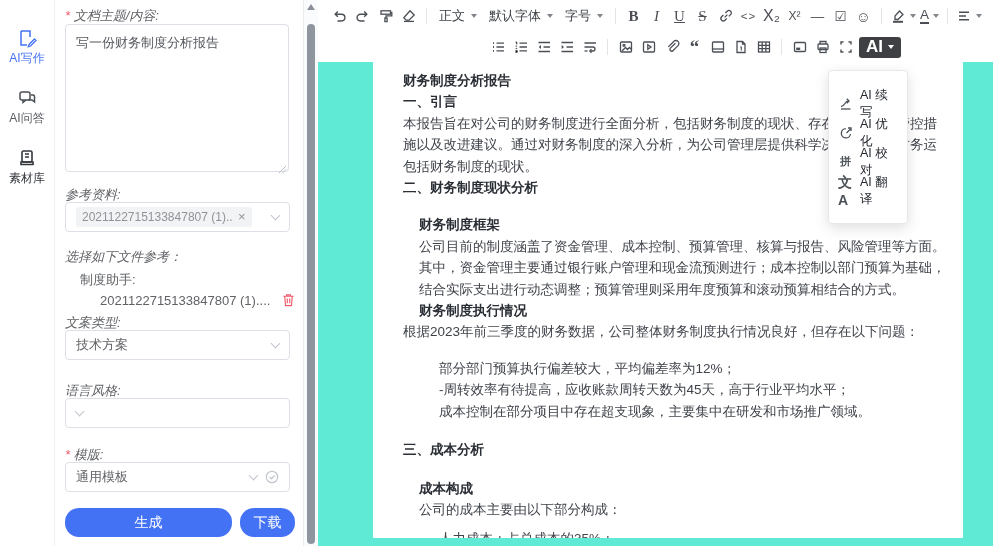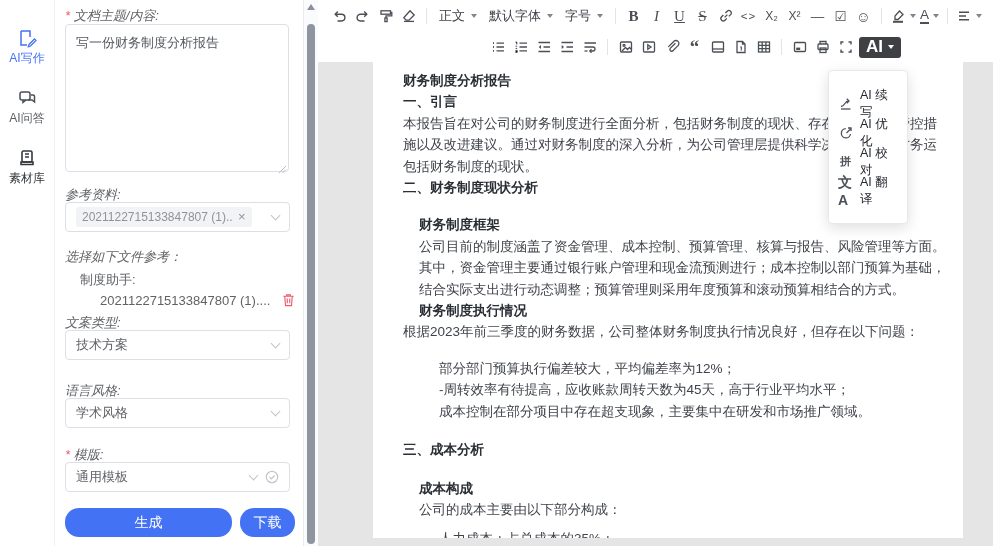--- a/index.html
+++ b/index.html
@@ -65,21 +65,21 @@
   .tsel { display:inline-flex; align-items:center; gap:6px; height:24px; padding:0 6px;
     font-size:13px; color:#3f434a; cursor:pointer; flex:none; }
   .caret { width:0; height:0; border-left:3.5px solid transparent; border-right:3.5px solid transparent;
     border-top:4.5px solid #82878e; flex:none; }
   .serif { font-family:"Liberation Serif","DejaVu Serif",serif; font-size:15px; }
   .ai-btn { display:inline-flex; align-items:center; gap:5px; height:21px; padding:0 7px;
     background:#3f4043; color:#fff; border-radius:3px; font-size:17px; font-weight:bold;
     cursor:pointer; flex:none; margin-left:2px; }
   .ai-btn .caret { border-top-color:#fff; }
 
-  .canvas { position:absolute; left:0; top:62px; width:675px; height:484px; background:#e5e5e5; overflow:hidden; }
+  .canvas { position:absolute; left:0; top:62px; width:675px; height:484px; background:#5eead4; overflow:hidden; }
   .page { position:absolute; left:55px; top:0; width:590px; height:476px; background:#fff; overflow:hidden; }
   .doc { padding:8px 26px 0 30px; }
   .dl { font-size:13.5px; line-height:21.4px; color:#3f434a; white-space:nowrap; }
   .b  { font-weight:bold; color:#2a2e35; }
   .i1 { padding-left:16px; }
   .i2 { padding-left:36px; }
   .split { display:flex; justify-content:space-between; }
   .sp8{height:8px;} .sp15{height:15px;} .sp16{height:16px;} .sp17{height:17px;}
 
   
@@ -154,21 +154,20 @@
       </svg></span>
 
     <div class="flabel" style="top:314px">文案类型:</div>
     <div class="fselect" style="top:330px">
       <span class="grow">技术方案</span>
       <span class="chev"></span>
     </div>
 
     <div class="flabel" style="top:382px">语言风格:</div>
     <div class="fselect" style="top:398px">
-      <span class="grow">学术风格</span>
       <span class="chev"></span>
     </div>
 
     <div class="flabel req" style="top:446px">模版:</div>
     <div class="fselect" style="top:462px">
       <span class="grow">通用模板</span>
       <span class="chev"></span>
       <span class="okcirc">
         <svg width="14" height="14" viewBox="0 0 14 14" fill="none" stroke="#c3c7ce" stroke-width="1.2">
           <circle cx="7" cy="7" r="5.7"></circle>
@@ -233,21 +232,21 @@
         <span class="tbtn serif" style="font-weight:bold">B</span>
         <span class="tbtn serif" style="font-style:italic">I</span>
         <span class="tbtn serif" style="text-decoration:underline">U</span>
         <span class="tbtn serif" style="text-decoration:line-through">S</span>
         <span class="tbtn">
           <svg width="16" height="16" viewBox="0 0 16 16" fill="none" stroke="#4b4f55" stroke-width="1.3">
             <path d="M6.6 9.4l2.8-2.8M5.4 7L3.6 8.8a2.4 2.4 0 003.4 3.4l1.8-1.8M7.4 5l1.8-1.8a2.4 2.4 0 013.4 3.4L10.8 8.4"></path>
           </svg>
           </span>
         <span class="tbtn" style="font-size:11.5px; letter-spacing:1px">&lt;&gt;</span>
-        <span class="tbtn" style="font-size:12px">X₂</span>
+        <span class="tbtn" style="font-size:16px">X₂</span>
         <span class="tbtn" style="font-size:12px">X²</span>
         <span class="tbtn">—</span>
         <span class="tbtn">☑</span>
         <span class="tbtn" style="font-size:15px">☺</span>
         <span class="vdiv"></span>
 
         <span class="tbtn">
           <svg width="16" height="16" viewBox="0 0 16 16" fill="none" stroke="#4b4f55" stroke-width="1.3">
             <path d="M9.5 3l3.5 3.5-5 5H5V8z"></path>
               <path d="M3 13.8h10" stroke-width="2"></path>

